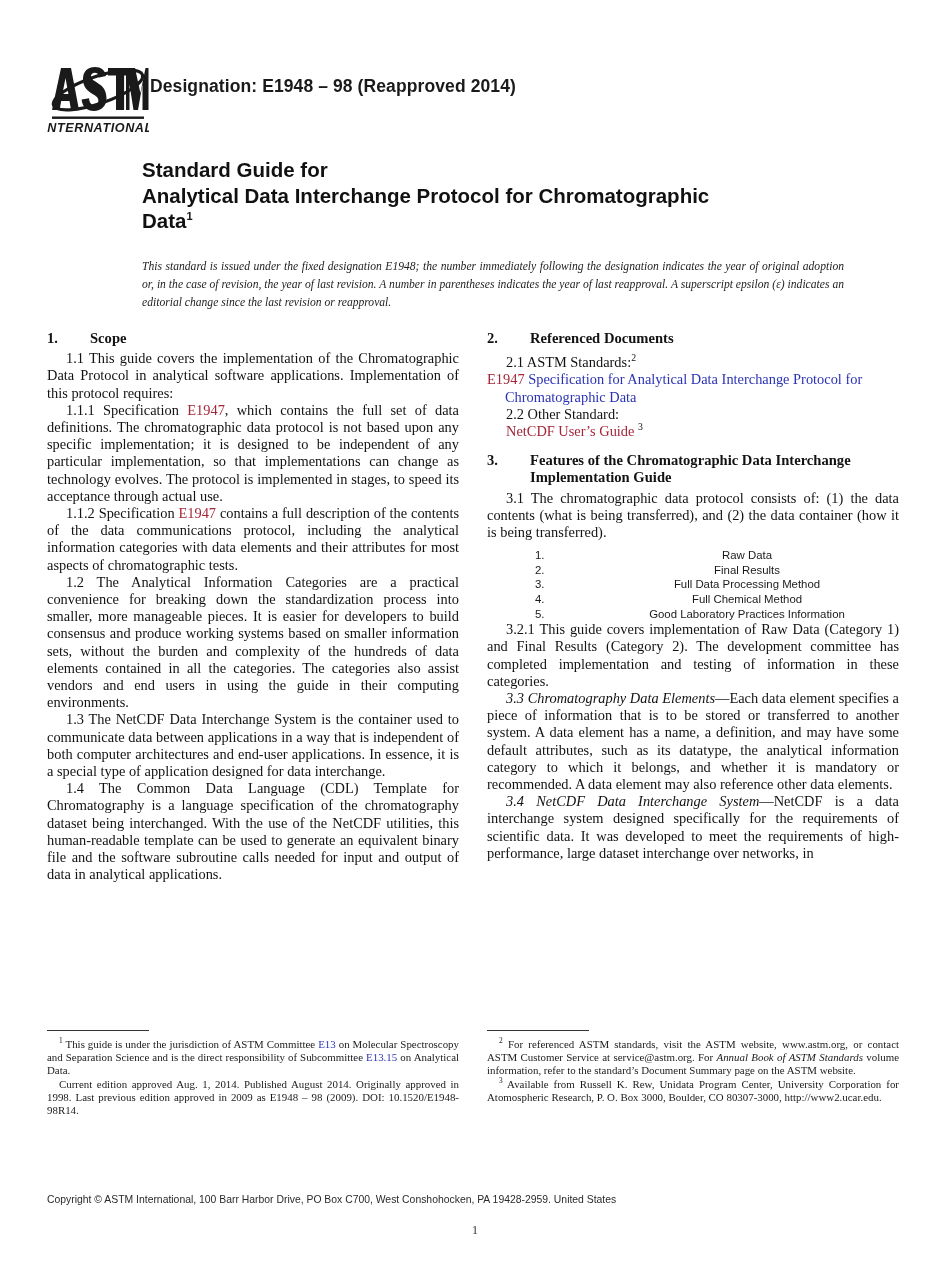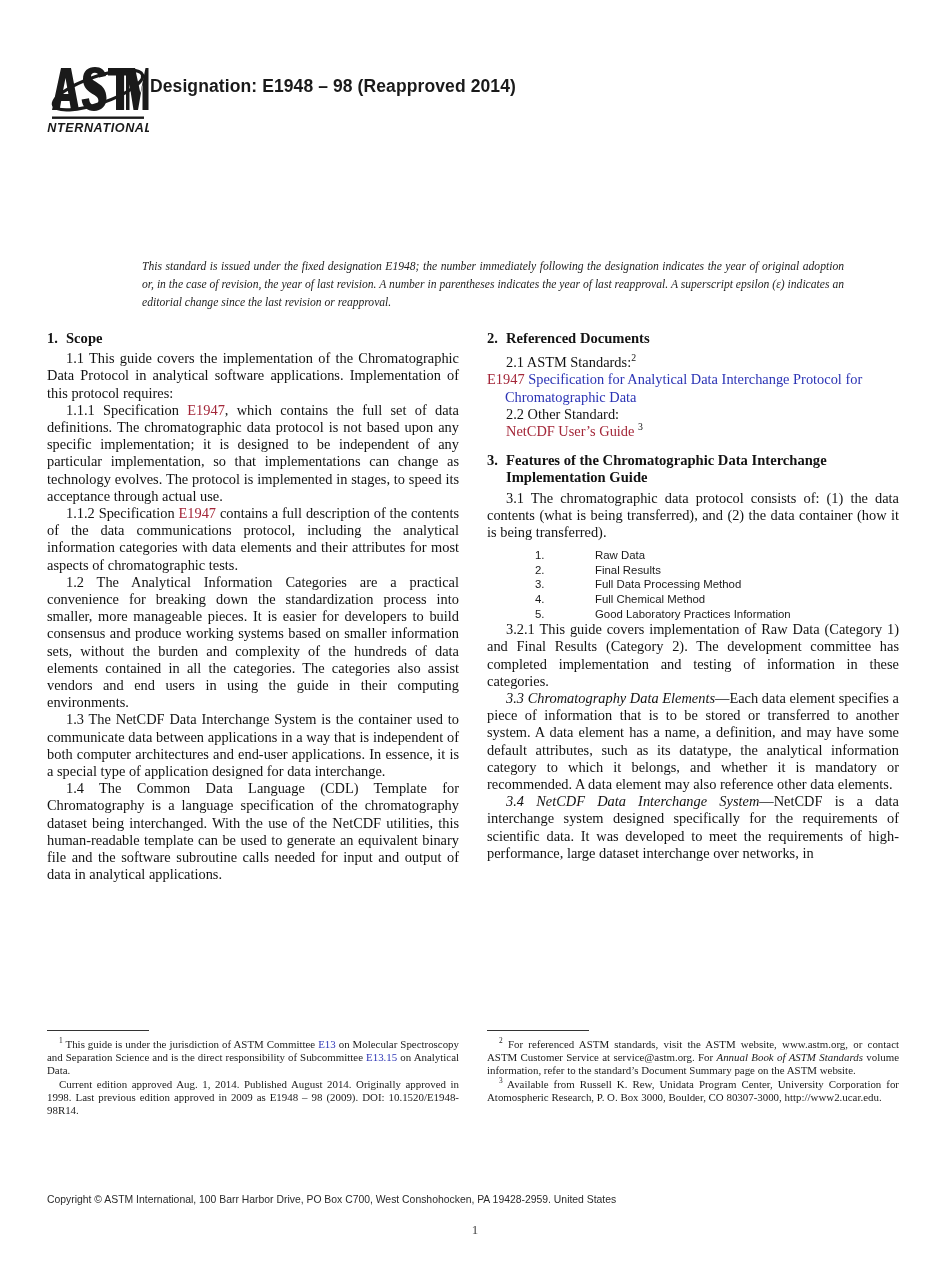--- a/index.html
+++ b/index.html
@@ -98,21 +98,21 @@
     font-size: 14.6px;
     margin: 0 0 3px 0;
     text-align: left;
     text-indent: 0;
     display: flex;
   }
   .sec-head .num {
     min-width: 19px;
     flex: 0 0 auto;
   }
-  .sec-head .txt { flex: 1 1 auto; }
+  .sec-head .txt { flex: 1 1 auto; margin-left: 24px; }
 
   p.para {
     margin: 0 0 0 0;
     text-indent: 19px;
     hyphens: manual;
   }
   p.para.gap { margin-top: 0; }
   p.para.tight { margin-top: 0; }
 
   .sub-head-it {
@@ -155,21 +155,21 @@
     font-size: 11.4px;
     line-height: 14.6px;
     text-align: left;
     color: #1a1a1a;
   }
   .cat-list li {
     display: flex;
     padding-left: 48px;
   }
   .cat-list .n { width: 60px; flex: 0 0 60px; }
-  .cat-list .v { flex: 1 1 auto; }
+  .cat-list .v { flex: 1 1 auto; text-align: center; }
 
   
   .fn {
     position: absolute;
     top: 1030px;
     width: 412px;
     font-size: 10.9px;
     line-height: 13.2px;
     text-align: justify;
     color: #1a1a1a;
@@ -231,20 +231,25 @@
 
           <rect x="5" y="56.5" width="92" height="2.4"></rect>
         </g>
         <text x="51" y="71.5" text-anchor="middle" font-family="Liberation Sans, DejaVu Sans, sans-serif" font-size="12.6" font-weight="bold" font-style="italic" letter-spacing="0.6" fill="#1a1a1a">INTERNATIONAL</text>
       </svg>
     </div>
 
     <div class="designation">Designation: E1948 – 98 (Reapproved 2014)</div>
   </div>
 
+  <div class="title-block">
+    <div>Standard Guide for</div>
+    <div>Analytical Data Interchange Protocol for Chromatographic</div>
+    <div><span>Data</span><span class="sup">1</span></div>
+  </div>
 
   <div class="preamble">This standard is issued under the fixed designation E1948; the number immediately following the designation indicates the year of original adoption or, in the case of revision, the year of last revision. A number in parentheses indicates the year of last reapproval. A superscript epsilon (ε) indicates an editorial change since the last revision or reapproval.</div>
 
   <div class="col col-left">
 
     <div class="sec-head">
       <span class="num">1.</span>
       <span class="txt">Scope</span>
     </div>
 

